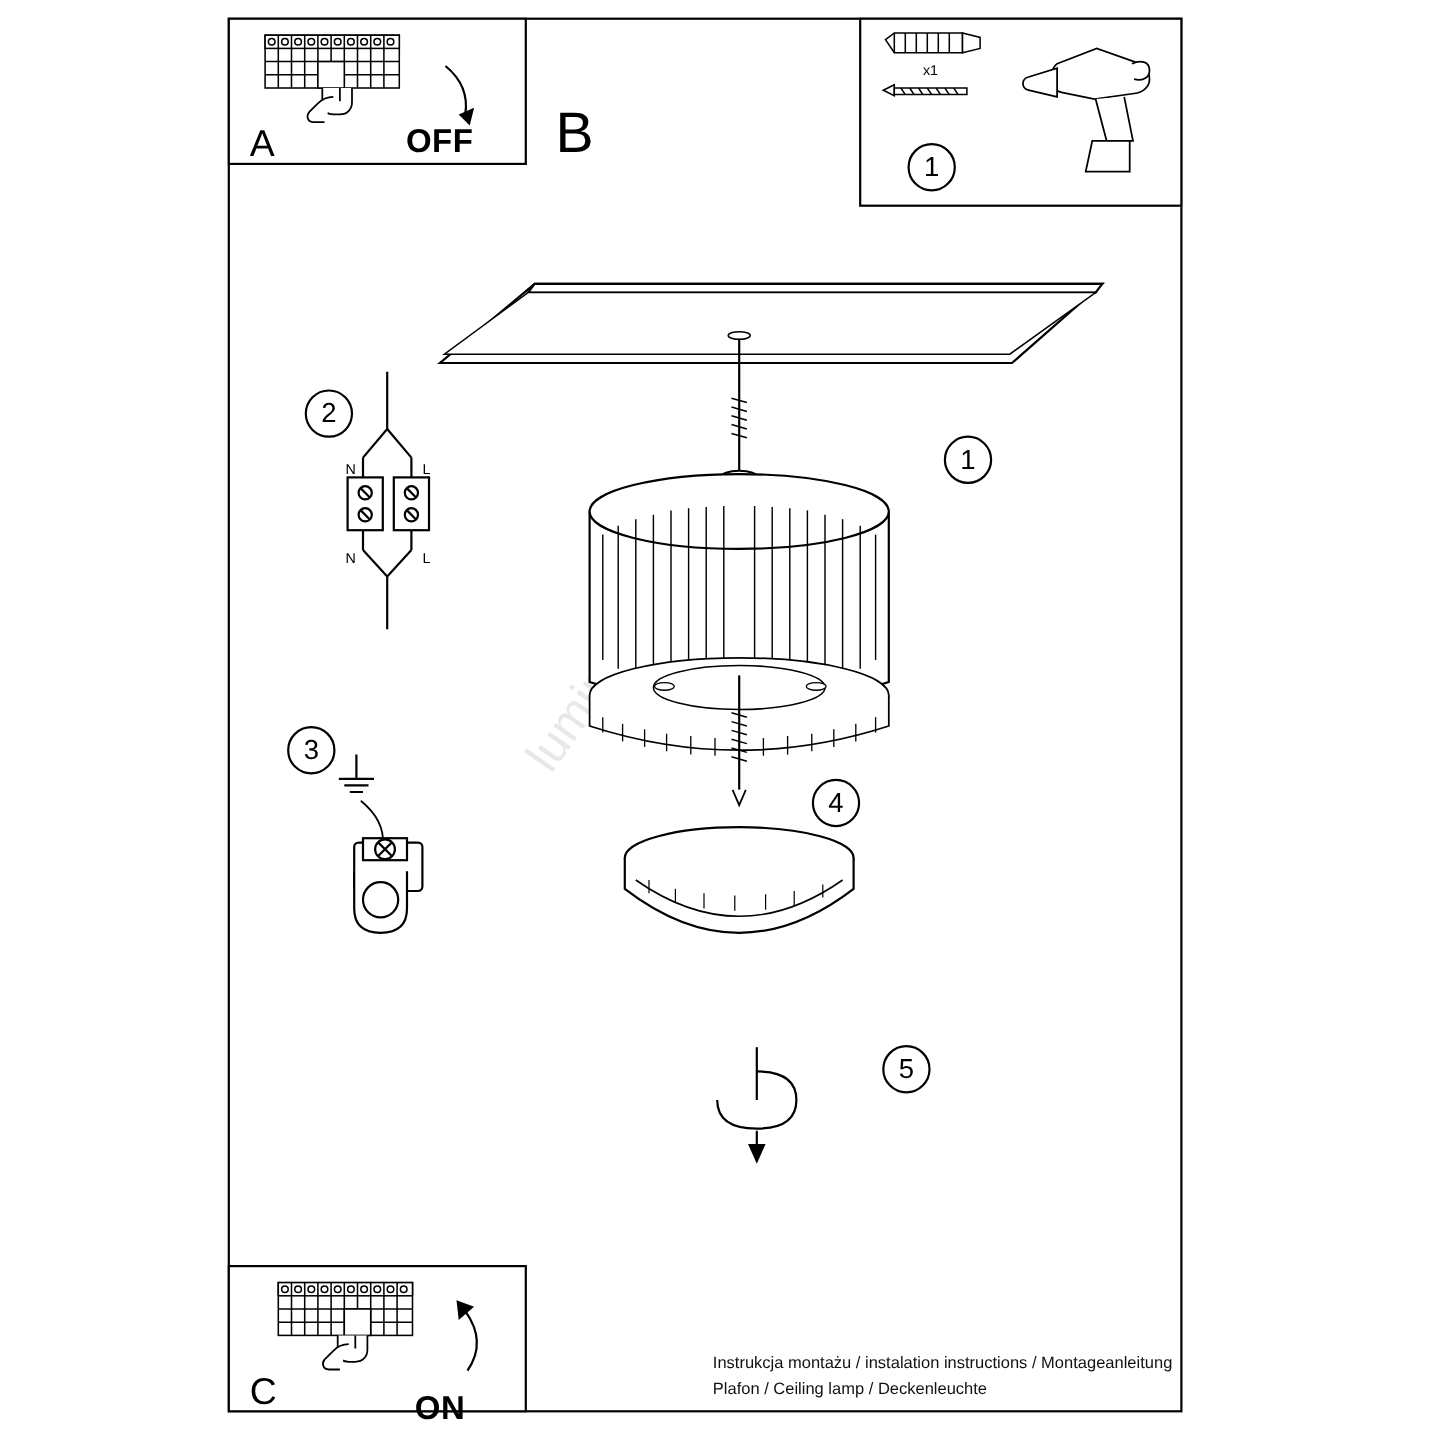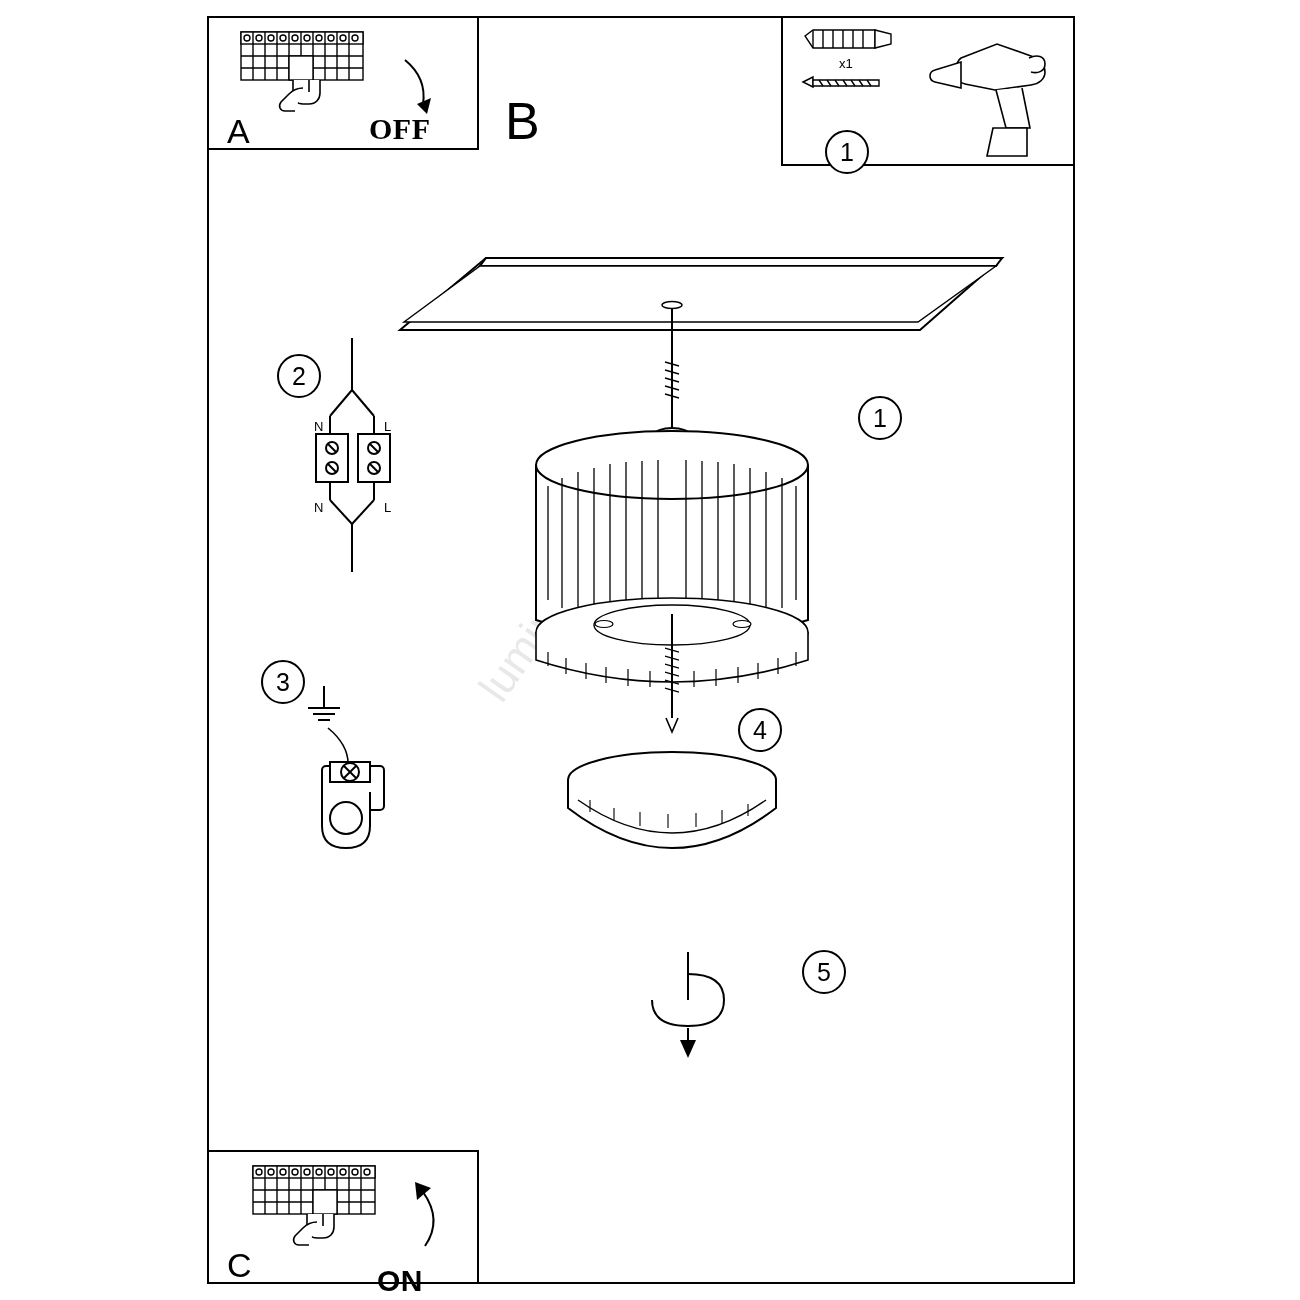--- a/index.html
+++ b/index.html
@@ -31,21 +31,21 @@
     position: absolute;
     border: 2px solid #000;
     box-sizing: border-box;
     background: #fff;
   }
   
   #panel-a { left: 207px; top: 16px; width: 272px; height: 134px; }
   
   #panel-c { left: 207px; top: 1150px; width: 272px; height: 134px; }
   
-  #panel-parts { left: 781px; top: 16px; width: 294px; height: 150px; }
+  #panel-parts { left: 781px; top: 16px; width: 294px; height: 172px; }
 
   .letter {
     position: absolute;
     font-size: 34px;
     font-weight: normal;
     font-family: "Liberation Sans", sans-serif;
     line-height: 1;
   }
   .bigletter {
     position: absolute;
@@ -151,21 +151,21 @@
         <path d="M94 70 c-6 0 -10 2 -14 6 l-8 8 c-3 4 -1 9 4 9 l10 0"></path>
         <path d="M100 74 l0 -12"></path>
       </g>
 
       <g stroke="#000" stroke-width="2" fill="none">
         <path d="M196 42 q22 18 18 44"></path>
       </g>
       <polygon points="208,86 222,80 218,96" fill="#000"></polygon>
     </svg>
     <div class="letter" style="left:18px; top:96px;">A</div>
-    <div class="word" style="left:160px; top:94px;font-family:Liberation Serif, serif;">OFF</div>
+    <div class="word" style="left:160px; top:94px;">OFF</div>
   </div>
 
   <div class="bigletter" style="left:505px; top:95px;">B</div>
 
   <div class="box" id="panel-parts">
     <svg class="svgabs" width="290" height="168" viewBox="0 0 290 168">
 
       <g stroke="#000" stroke-width="1.4" fill="#fff">
         <path d="M22 18 l8 -6 l62 0 l0 18 l-62 0 z"></path>
         <path d="M30 12 l0 18"></path>
@@ -374,14 +374,18 @@
       </g>
       <g stroke="#000" stroke-width="2" fill="none">
         <path d="M216 94 q18 -26 -2 -54"></path>
       </g>
       <polygon points="206,30 222,36 208,48" fill="#000"></polygon>
     </svg>
     <div class="letter" style="left:18px; top:96px;">C</div>
     <div class="word" style="left:168px; top:112px;">ON</div>
   </div>
 
+  <div class="footer">
+    <div>Instrukcja montażu / instalation instructions / Montageanleitung</div>
+    <div>Plafon / Ceiling lamp / Deckenleuchte</div>
+  </div>
 
 </div>
 
 </body></html>

